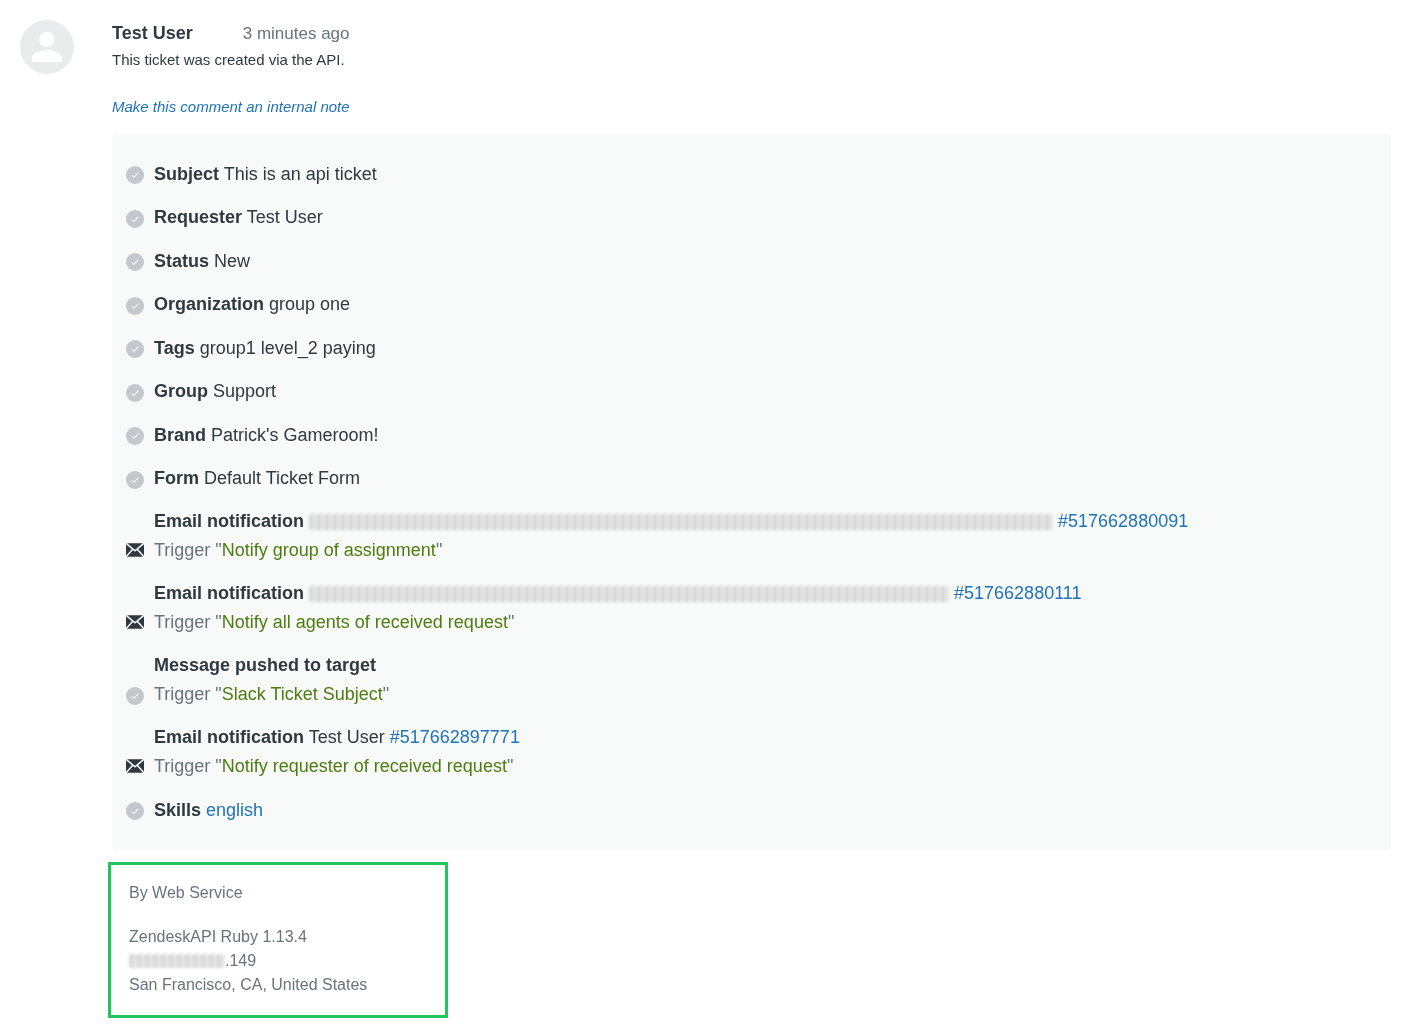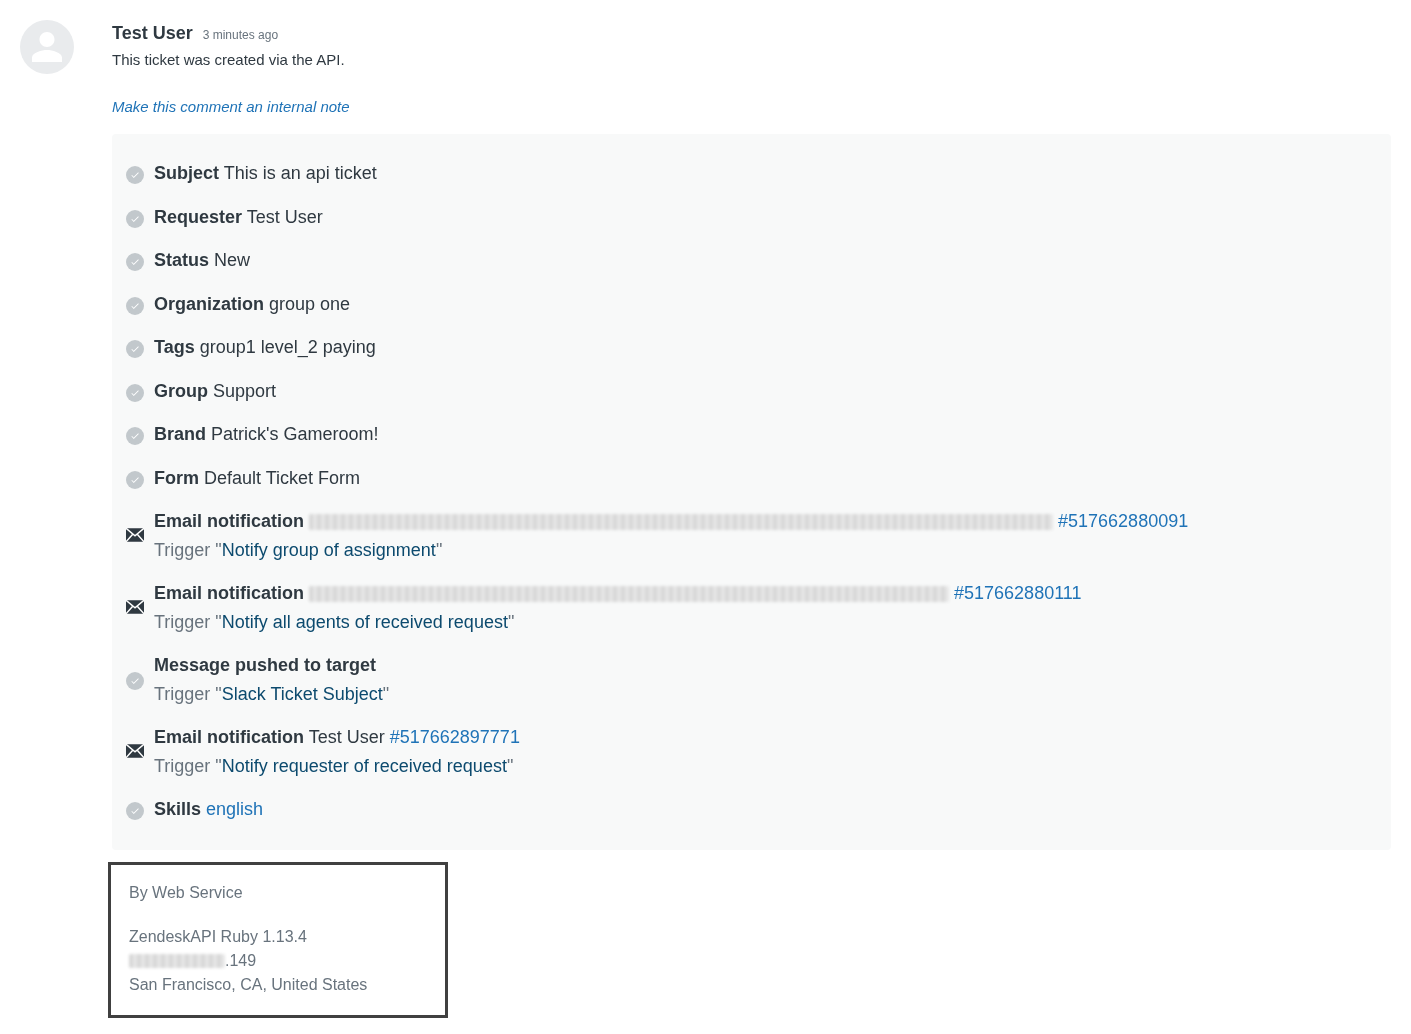--- a/index.html
+++ b/index.html
@@ -15,62 +15,62 @@
   .avatar-col { width: 60px; flex-shrink: 0; }
   .avatar {
     width: 54px; height: 54px; border-radius: 50%;
     background: #e9ebed;
     display: flex; align-items: center; justify-content: center;
   }
   .avatar svg { width: 36px; height: 36px; fill: #fff; }
   .content-col { flex: 1; min-width: 0; }
   .header { display: flex; align-items: baseline; gap: 10px; margin-bottom: 2px; }
   .username { font-weight: 700; color: #2f3941; font-size: 18px; }
-  .timestamp { color: #68737d; font-size: 12px; }
+  .timestamp { color: #68737d; font-size: 17px; margin-left: 40px; }
   .comment-body { color: #2f3941; font-size: 15px; margin-bottom: 22px; }
   .internal-note-link {
     color: #1f73b7; font-style: italic; font-size: 15px;
     display: inline-block; margin-bottom: 16px; cursor: pointer;
   }
   .events-panel {
     background: #f8f9f9;
     border-radius: 4px;
     padding: 18px 14px 18px 14px;
   }
   .event-row {
-    display: flex; align-items: center;
+    display: flex; align-items: flex-end;
     padding: 8px 0;
   }
   .event-icon { width: 28px; flex-shrink: 0; padding-top: 2px; }
   .event-content { flex: 1; }
   .ev-line1 { color: #2f3941; font-size: 18px; }
   .ev-label { font-weight: 700; }
   .ev-value { font-weight: 400; }
   .ev-link { color: #1f73b7; }
   .ev-trigger { color: #68737d; font-size: 18px; margin-top: 2px; }
   .ev-trigger .q { color: #68737d; }
-  .ev-trigger .tname { color: #0c4a6e; }
+  .ev-trigger .tname { color: #4d7c0f; }
   .redact {
     display: inline-block; vertical-align: middle;
     background: repeating-linear-gradient(90deg,#d7d7d7 0,#d7d7d7 4px,#e6e6e6 4px,#e6e6e6 8px);
     height: 16px; border-radius: 2px;
     filter: blur(1.5px);
   }
   .check-icon {
     width: 18px; height: 18px; border-radius: 50%;
     background: #c2c8cc; display: inline-flex;
     align-items: center; justify-content: center;
   }
   .check-icon svg { width: 10px; height: 10px; fill: #fff; }
   .mail-icon {
     width: 18px; height: 14px; display: inline-block;
   }
   .mail-icon svg { width: 18px; height: 14px; fill: #2f3941; }
   .meta-box {
-    border: 3px solid #404040;
+    border: 3px solid #22c55e;
     margin-top: 12px; margin-left: -4px;
     padding: 16px 18px 18px;
     width: 340px;
     font-size: 16px;
     color: #68737d;
   }
   .meta-by { margin-bottom: 20px; }
   .meta-ip { display: flex; align-items: center; gap: 0; }
   .meta-ip .redact { height: 14px; }
 </style>

